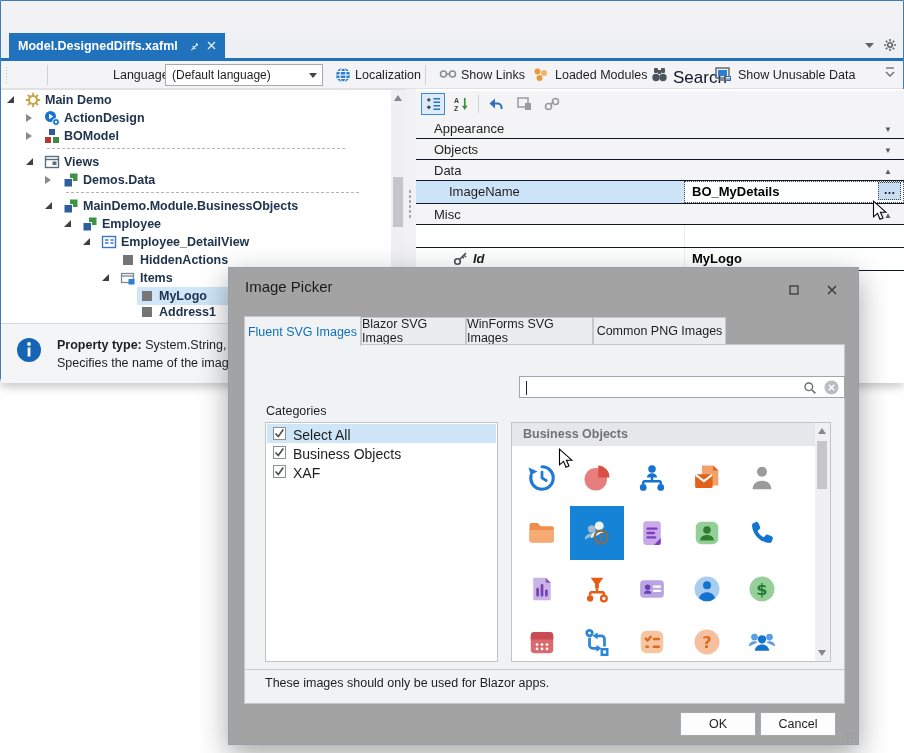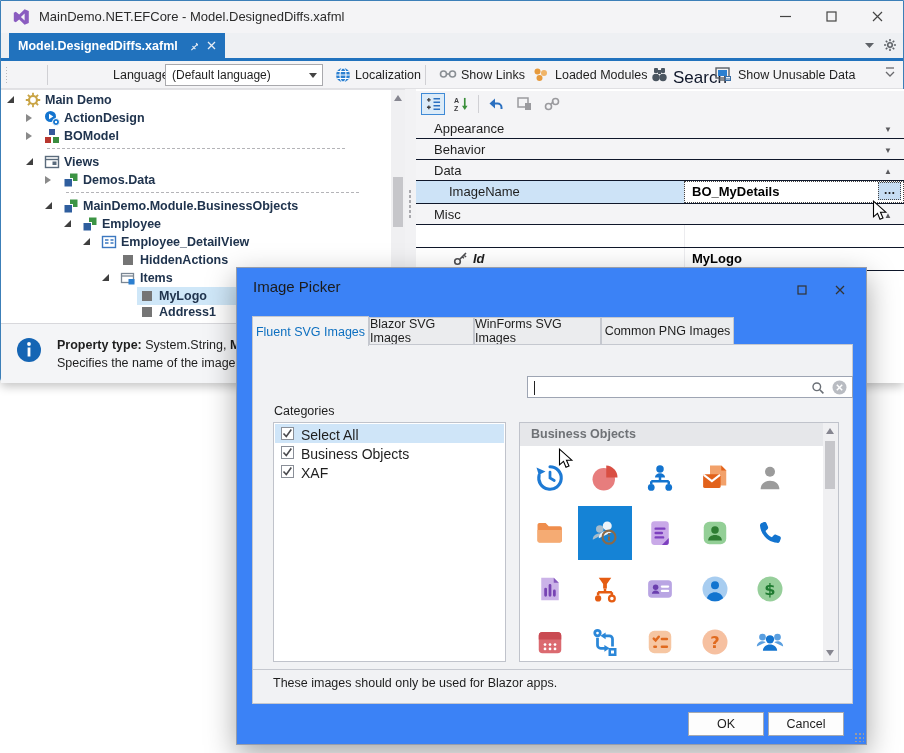--- a/index.html
+++ b/index.html
@@ -68,21 +68,21 @@
   .picon { position:absolute; left:37px; top:3px; width:15px; height:15px; }
   .ellipsis-btn { position:absolute; right:3px; top:1px; width:23px; height:18px; background:#c6ddf3;
     font-size:12px; font-weight:bold; color:#222; text-align:center; line-height:16px; }
   .focus-dotted { outline:1px dotted #444; outline-offset:-1px; }
 
   
   #info-panel { left:0; top:322px; width:404px; height:60px; background:#f4f5f7; border-top:1px solid #d8d8dc; }
   #info-panel .line { position:absolute; left:56px; font-size:12.5px; color:#1e1e1e; white-space:nowrap; }
 
   
-  #dialog { left:236px; top:267px; width:631px; height:478px; background:#3b82f6;
+  #dialog { left:228px; top:267px; width:631px; height:478px; background:#a3a3a3;
     border:1px solid #969dab; box-shadow:0 10px 28px rgba(0,0,0,.35); z-index:10; }
   #dialog-title { left:16px; top:10px; font-size:15px; color:#1b1b1b; }
   .dlg-btn { top:11px; width:28px; height:21px; display:flex; align-items:center; justify-content:center; }
   .dtab { position:absolute; top:49px; height:28px; background:#ebecee; border:1px solid #c5c8cf;
     font-size:12.5px; color:#1e1e1e; display:flex; align-items:center; justify-content:center; }
   .dtab.active { top:48px; height:30px; background:#f1f2f4; border-bottom:none; color:#0e70c0; z-index:3; }
   #tab-page { left:15px; top:76px; width:601px; height:360px; border:1px solid #c5c8cf; background:#f1f2f4; }
   #search-box { left:274px; top:31px; width:326px; height:22px; background:#fff; border:1px solid #9ea5b3; }
   #search-caret { left:6px; top:4px; width:1px; height:14px; background:#222; }
   #categories-label { left:21px; top:59px; font-size:12.5px; color:#1e1e1e; }
@@ -107,44 +107,20 @@
   .cursor { z-index:30; pointer-events:none; }
   svg { display:block; }
 </style>
 </head>
 <body>
 
 <div id="stage">
 
   <div id="main-window" class="abs">
 
-    <div id="titlebar" class="abs">
-      <span class="abs" style="left:11px;top:7px;">
-        <svg width="18" height="18" viewBox="0 0 18 18">
-            <path d="M12.6 1.2 16.8 2.9v12.2l-4.2 1.7-5.4-5.3-3.4 2.7-2-.9V4.7l2-.9 3.4 2.7z" fill="#8a5cc0"></path>
-            <path d="M12.6 5.4v7.2L8.9 9z" fill="#f4f4f6"></path>
-          </svg>
-      </span>
-      <span id="window-title" class="abs">MainDemo.NET.EFCore - Model.DesignedDiffs.xafml</span>
-      <div class="abs win-btn" style="left:762px;">
-        <svg width="11" height="11" viewBox="0 0 11 11">
-            <path d="M0 5.5h11" stroke="#444" stroke-width="1.2"></path>
-          </svg>
-      </div>
-      <div class="abs win-btn" style="left:808px;">
-        <svg width="11" height="11" viewBox="0 0 11 11">
-            <rect x="1" y="1" width="9" height="9" fill="none" stroke="#444" stroke-width="1.2"></rect>
-          </svg>
-      </div>
-      <div class="abs win-btn" style="left:854px;">
-        <svg width="11" height="11" viewBox="0 0 11 11">
-            <path d="M1 1l9 9M10 1l-9 9" stroke="#444" stroke-width="1.2"></path>
-          </svg>
-      </div>
-    </div>
 
     <div id="tabrow" class="abs">
       <div id="doc-tab" class="abs">
         <span class="tab-label">Model.DesignedDiffs.xafml</span>
         <span>
           <svg width="11" height="11" viewBox="0 0 12 12">
               <path d="M7 1.5h3.5M8.75 1.5v5M6.5 6.5h4.5M8.75 6.5v4" stroke="#e8eef5" stroke-width="1.3" fill="none" transform="rotate(45 6 6)"></path>
             </svg>
         </span>
         <span>
@@ -419,21 +395,21 @@
               </g>
             </svg>
         </div>
       </div>
       <div id="prop-rows">
           <div class="prow cat" style="top: 29px; height: 21px;">
             <span class="cat-label">Appearance</span>
             <span class="chev">▼</span>
           </div>
           <div class="prow cat" style="top: 50px; height: 21px;">
-            <span class="cat-label">Behavior</span>
+            <span class="cat-label">Objects</span>
             <span class="chev">▼</span>
           </div>
           <div class="prow cat" style="top: 71px; height: 21px;">
             <span class="cat-label">Data</span>
             <span class="chev">▲</span>
           </div>
           <div class="prow" style="top: 92px; height: 23px;">
             <div class="pname sel">
               <span class="pname-label" style="left: 33px;">ImageName</span>
             </div>

